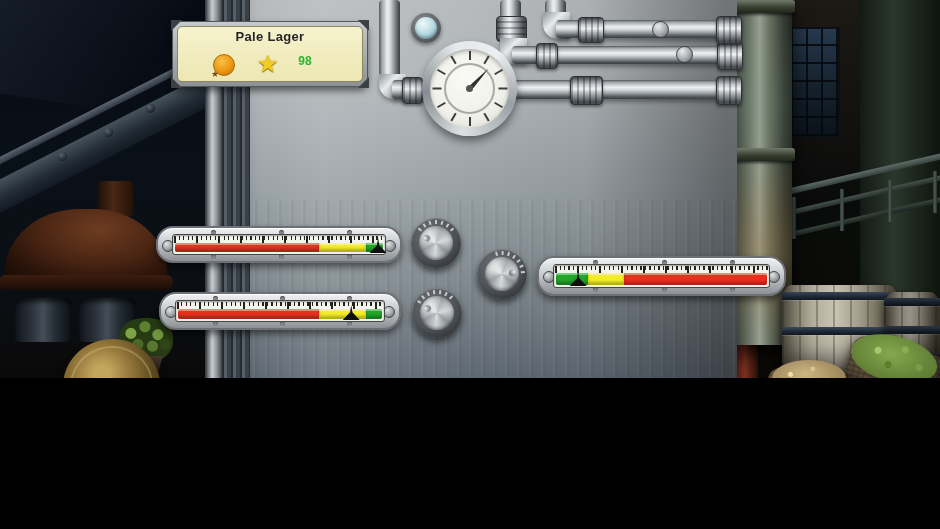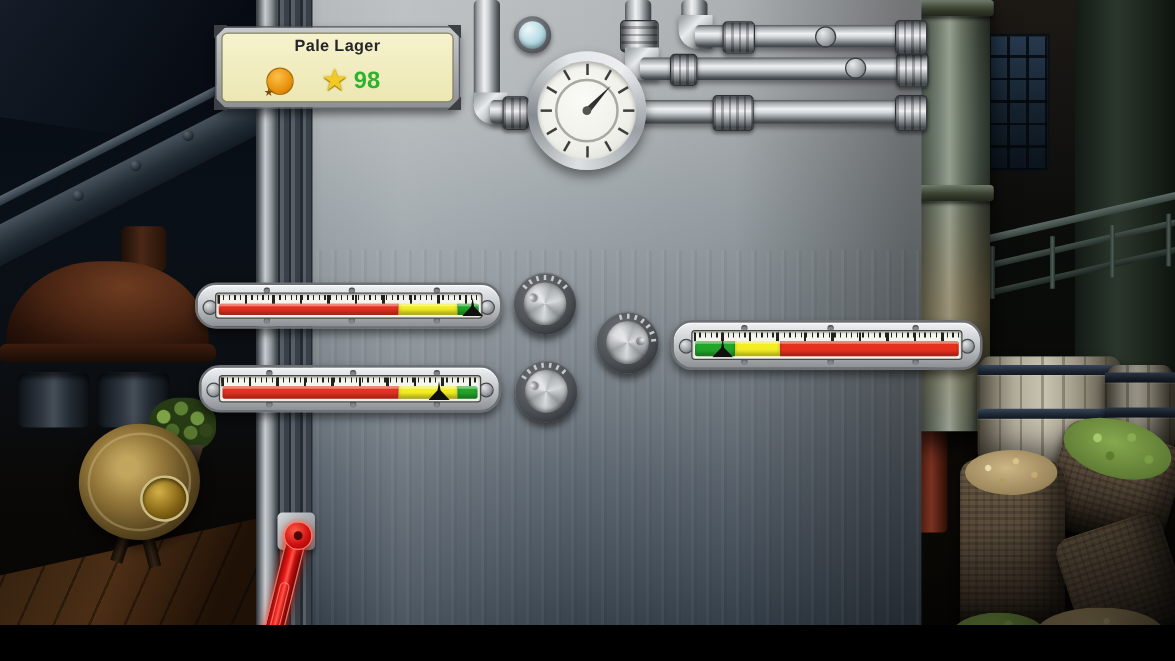--- a/index.html
+++ b/index.html
@@ -1,16 +1,16 @@
 <!DOCTYPE html>
 <html><head>
 <meta charset="utf-8">
 <style>
   html,body{margin:0;padding:0;background:#000;}
-  .stage{position:relative;width:940px;height:500px;overflow:hidden;
+  .stage{position:relative;width:940px;height:378px;overflow:hidden;
          font-family:"Liberation Sans",sans-serif;background:#84cc16;}
   .abs{position:absolute;}
 
   
   .bg-left{left:0;top:0;width:210px;height:529px;
     background:linear-gradient(180deg,#060a12 0%,#0a1018 30%,#0b0f14 55%,#0a0806 75%,#070503 100%);}
   .attic{left:0;top:0;width:200px;height:110px;
     background:linear-gradient(135deg,rgba(34,44,58,.55),rgba(8,12,18,0) 70%);
     clip-path:polygon(0 0,100% 0,55% 100%,0 85%);}
   .stair-stringer{left:-40px;top:120px;width:320px;height:30px;transform:rotate(-27deg);
@@ -183,21 +183,21 @@
   .pc-bl{left:-2px;bottom:-2px;clip-path:polygon(0 0,100% 100%,0 100%);}
   .pc-br{right:-2px;bottom:-2px;clip-path:polygon(100% 0,100% 100%,0 100%);}
   .panel-title{left:0;top:7px;width:100%;text-align:center;
     font-size:13px;font-weight:bold;color:#26262a;letter-spacing:.3px;}
   .medal{left:40px;top:32px;width:20px;height:20px;border-radius:50%;
     background:radial-gradient(circle at 40% 32%,#fac04a,#ea940e 58%,#c06c08);
     border:1px solid #a86c06;}
   .medal-star{position:absolute;left:-3px;bottom:-4px;font-size:9px;color:#7c4c0a;}
   .big-star{left:84px;top:28px;font-size:24px;color:#f2ca24;
     text-shadow:0 1px 1px #8a6a00,0 0 2px #caa00a;}
-  .score-value{left:110px;top:32px;width:44px;font-size:19px;font-weight:bold;text-align:left;}
+  .score-value{left:110px;top:32px;width:44px;font-size:12px;font-weight:bold;text-align:center;}
 
   
   .lin-gauge{border-radius:17px;border:2px solid #6d7175;
     background:linear-gradient(180deg,#f0f2f4 0%,#d3d7d9 32%,#b5b9bb 62%,#8d9195 100%);
     box-shadow:0 4px 7px rgba(0,0,0,.5),inset 0 1px 0 rgba(255,255,255,.85);}
   .lg-screw{width:10px;height:10px;border-radius:50%;top:50%;margin-top:-5px;
     background:radial-gradient(circle at 35% 30%,#e2e4e6,#9b9fa3 58%,#565a5e);
     border:1px solid #45494d;}
   .lg-dot{width:5px;height:5px;border-radius:50%;background:#83878b;
     box-shadow:inset 0 1px 1px rgba(0,0,0,.5);}

